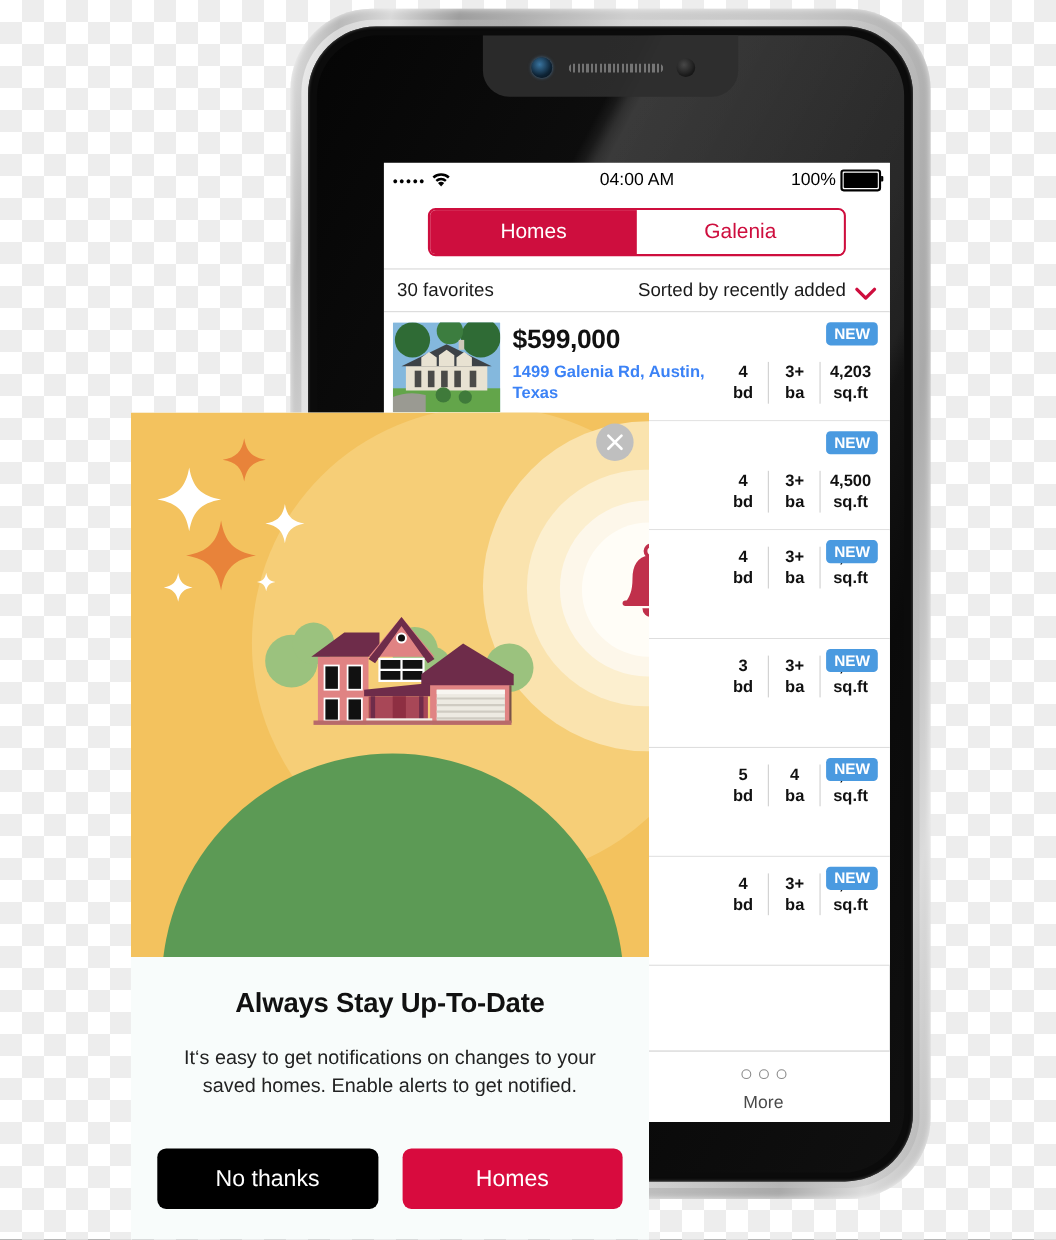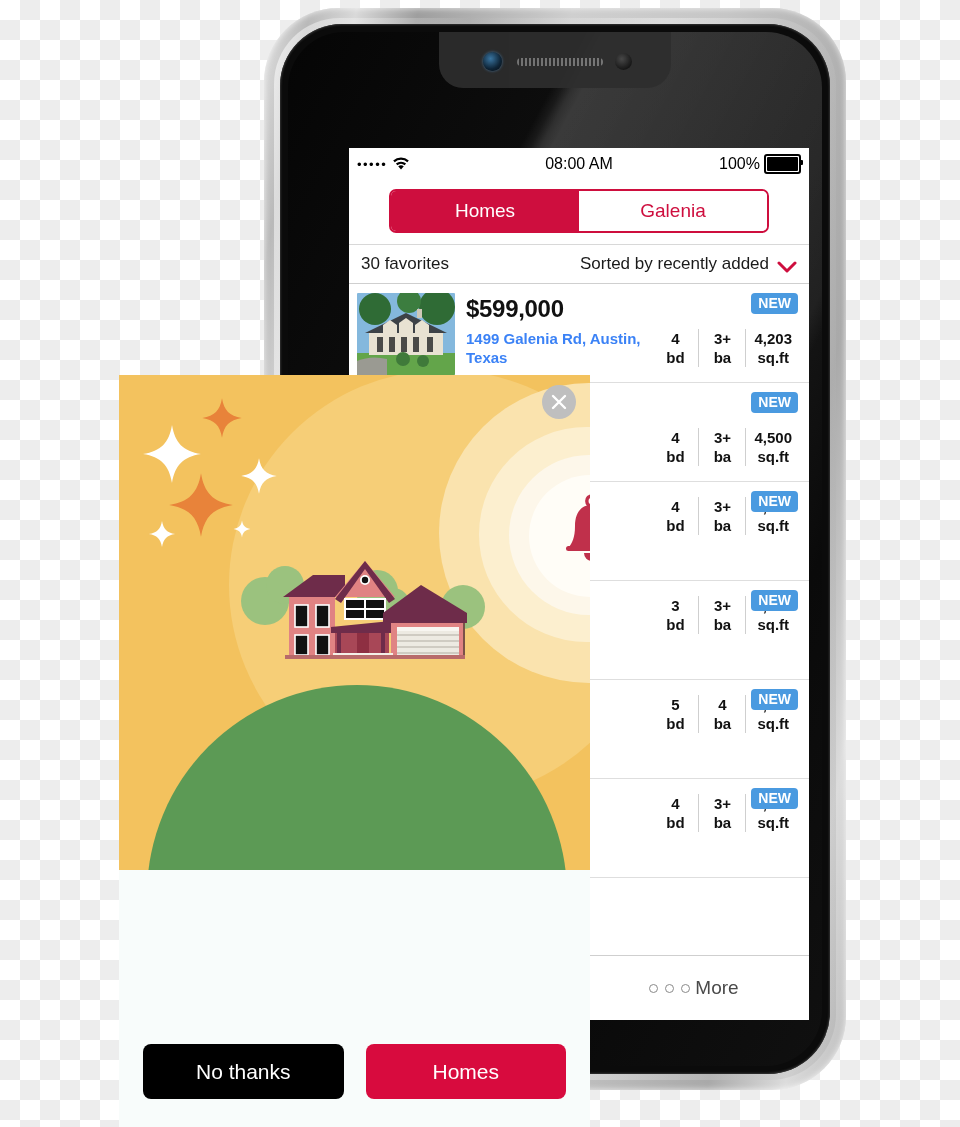--- a/index.html
+++ b/index.html
@@ -125,21 +125,21 @@
     padding:0 8px;border-left:1px solid #cfcfcf;min-width:30px;
   }
   .spec:first-child{border-left:none;}
   .spec .u{display:block;font-weight:700;}
 
   
   .tabbar{
     position:absolute;left:0;bottom:0;width:100%;height:65px;background:#fff;
     border-top:1px solid #cfcfcf;display:flex;box-sizing:border-box;
   }
-  .tab{flex:1;display:flex;flex-direction:row;align-items:center;justify-content:center;gap:5px;color:#4a4a4a;font-size:19px;}
+  .tab{flex:1;display:flex;flex-direction:column;align-items:center;justify-content:center;gap:5px;color:#4a4a4a;font-size:16px;}
   .dots3{display:flex;gap:7px;align-items:center;height:24px;}
   .dots3 span{width:9px;height:9px;border-radius:50%;border:1.6px solid #8a8a8a;box-sizing:border-box;}
 
   
   #modal{
     position:absolute;left:119px;top:375px;width:471px;height:752px;
     background:#F8FCFB;overflow:hidden;
     font-family:"Liberation Sans", sans-serif;
   }
   .hero{position:relative;width:471px;height:495px;background:#F3C25E;overflow:hidden;}
@@ -200,21 +200,21 @@
 
         <div class="statusbar">
           <div class="sb-left">
             <span class="sb-dots">•••••</span>
             <svg width="18" height="14" viewBox="0 0 18 14">
               <path d="M9 12.6 L6.2 9.3 A4.4 4.4 0 0 1 11.8 9.3 Z" fill="#000"></path>
               <path d="M3.9 6.6 A7.8 7.8 0 0 1 14.1 6.6 L12.6 8.3 A5.6 5.6 0 0 0 5.4 8.3 Z" fill="#000"></path>
               <path d="M1.2 3.5 A11.6 11.6 0 0 1 16.8 3.5 L15.3 5.2 A9.4 9.4 0 0 0 2.7 5.2 Z" fill="#000"></path>
             </svg>
           </div>
-          <div class="sb-center">08:00 AM</div>
+          <div class="sb-center">04:00 AM</div>
           <div class="sb-right">
             <span>100%</span>
             <span class="battery">
                 <i></i>
               </span>
           </div>
         </div>
 
         <div class="seg-wrap">
           <div class="segmented">
@@ -490,18 +490,22 @@
       <rect x="44" y="100" width="180" height="4" fill="#B86A6A"></rect>
     </svg>
 
     <div class="close-btn">
       <svg width="18" height="18" viewBox="0 0 18 18">
         <path d="M3 3 L15 15 M15 3 L3 15" stroke="#fff" stroke-width="2.4" stroke-linecap="round"></path>
       </svg>
     </div>
   </div>
 
+  <div class="modal-text">
+    <div class="modal-title">Always Stay Up-To-Date</div>
+    <div class="modal-body">It‘s easy to get notifications on changes to your saved homes. Enable alerts to get notified.</div>
+  </div>
 
   <div class="modal-actions">
     <button class="btn btn-secondary">No thanks</button>
     <button class="btn btn-primary">Homes</button>
   </div>
 </div>
 
 </body></html>

